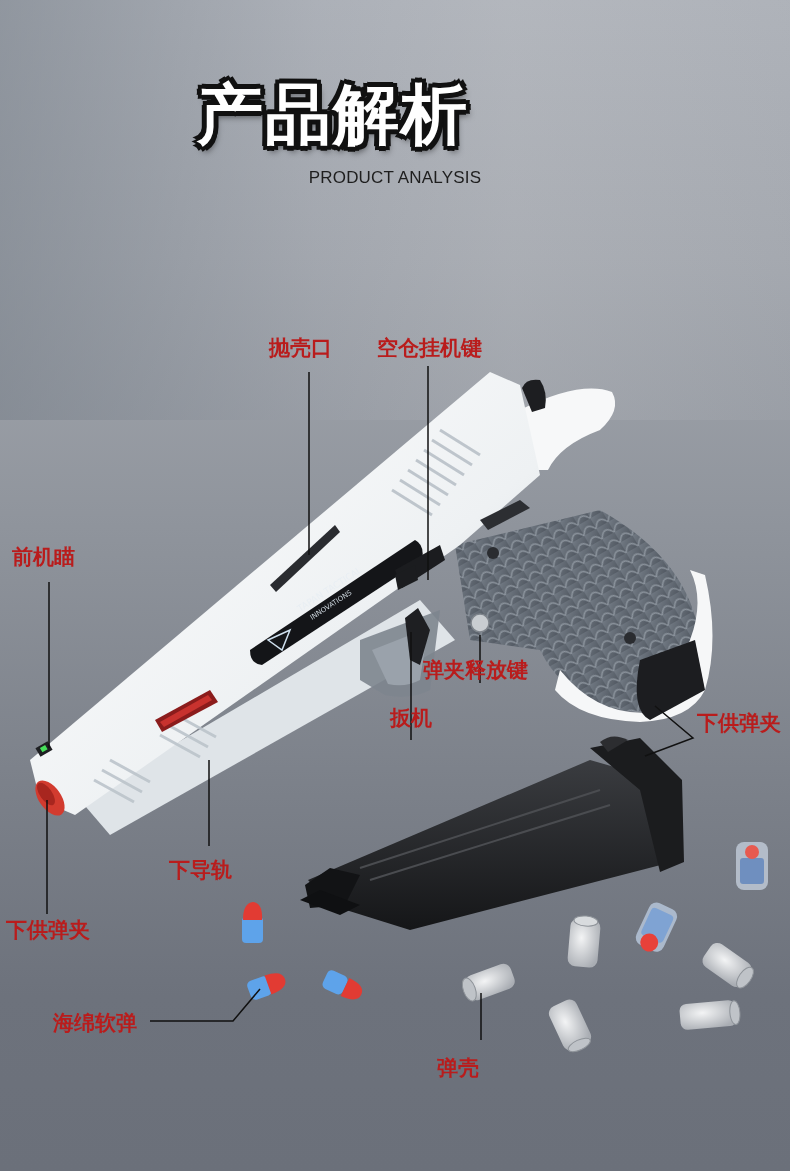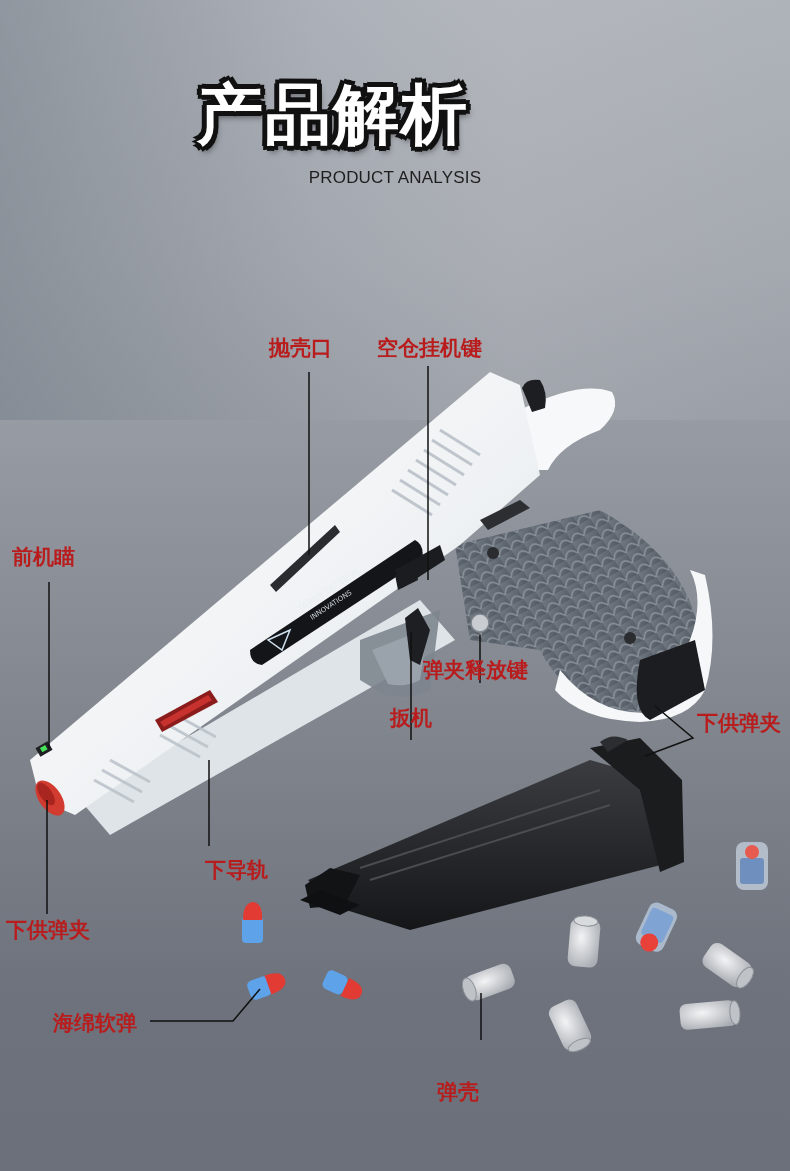--- a/index.html
+++ b/index.html
@@ -212,16 +212,16 @@
     <line x1="481" y1="993" x2="481" y2="1040"></line>
   </g>
 </svg>
 
 <div class="label" style="left:269px; top:338px;">抛壳口</div>
 <div class="label" style="left:377px; top:338px;">空仓挂机键</div>
 <div class="label" style="left:12px; top:547px;">前机瞄</div>
 <div class="label" style="left:423px; top:660px;">弹夹释放键</div>
 <div class="label" style="left:697px; top:713px;text-align:center;">下供弹夹</div>
 <div class="label" style="left:390px; top:708px;">扳机</div>
-<div class="label" style="left:169px; top:860px;margin-left:36px;">下导轨</div>
+<div class="label" style="left:169px; top:860px;">下导轨</div>
 <div class="label" style="left:6px; top:920px;">下供弹夹</div>
 <div class="label" style="left:53px; top:1013px;text-align:center;">海绵软弹</div>
-<div class="label" style="left:437px; top:1082px;">弹壳</div>
+<div class="label" style="left:437px; top:1058px;">弹壳</div>
 
 </body></html>

